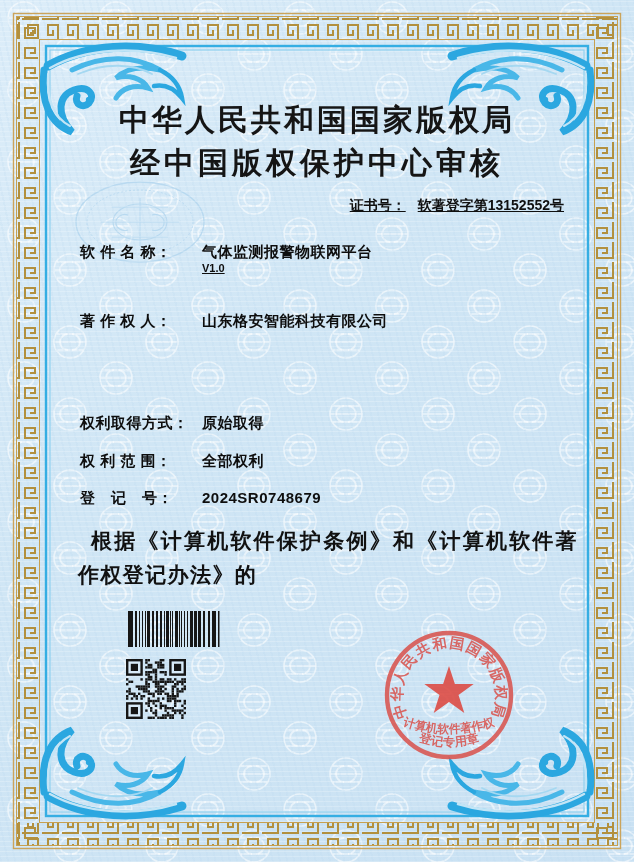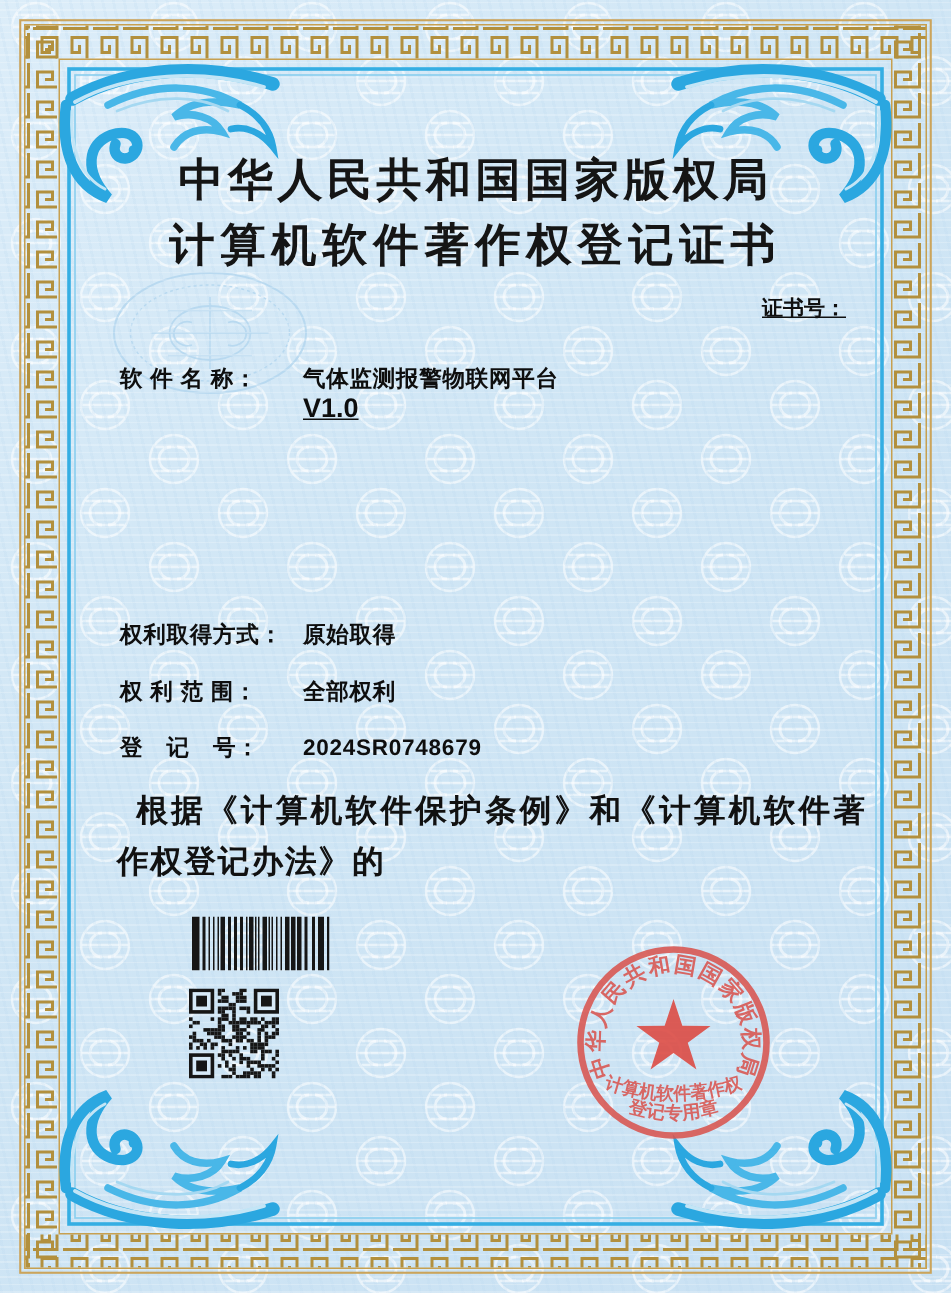--- a/index.html
+++ b/index.html
@@ -22,21 +22,21 @@
     font-family:"Liberation Serif", serif; font-weight:900;
     font-size:30px; letter-spacing:3px; white-space:nowrap;
   }
   .certno {
     top:197px; right:70px; display:flex; gap:12px;
     font-size:14px; font-weight:bold; color:#101010; white-space:nowrap;text-decoration:underline;
   }
   .row { left:80px; font-size:15px; font-weight:bold; color:#0e0e0e; white-space:nowrap; }
   .flabel { display:inline-block; width:122px; letter-spacing:.5px; }
   .fvalue { letter-spacing:.5px; }
-  .fvalue2 { left:202px; font-size:18px; font-weight:bold; color:#0e0e0e;text-decoration:underline; }
+  .fvalue2 { left:202px; font-size:11px; font-weight:bold; color:#0e0e0e;text-decoration:underline; }
   .statement {
     left:78px; top:524px; width:500px; color:#111;
     font-size:21px; font-weight:bold; line-height:34px; letter-spacing:1.4px;
     text-align:justify;
   }
   .statement .ln1 { text-indent:13px; }
   .datebox {
     left:378px; top:752px; width:142px; text-align:center;
     font-size:17px; font-weight:bold; color:#141414; letter-spacing:1px; white-space:nowrap;
   }
@@ -113,31 +113,35 @@
       </g>
     <g transform="translate(38,822) scale(1,-1)">
         <use href="#flo"></use>
       </g>
     <g transform="translate(596,822) scale(-1,-1)">
         <use href="#flo"></use>
       </g>
   </svg>
 
   <div class="abs title" style="top:100px">中华人民共和国国家版权局</div>
-  <div class="abs title" style="top:143px; letter-spacing:4px">计算机软件著作权登记证书</div>
+  <div class="abs title" style="top:143px; letter-spacing:4px">经中国版权保护中心审核</div>
 
   <div class="abs certno">
     <span>证书号：</span>
+    <span>软著登字第13152552号</span>
   </div>
 
   <div class="abs row" style="top:243px">
     <span class="flabel">软 件 名 称：</span><span class="fvalue">气体监测报警物联网平台</span>
   </div>
   <div class="abs fvalue2" style="top:262px">V1.0</div>
 
+  <div class="abs row" style="top:312px">
+    <span class="flabel">著 作 权 人：</span><span class="fvalue">山东格安智能科技有限公司</span>
+  </div>
 
   <div class="abs row" style="top:452px">
     <span class="flabel">权 利 范 围：</span><span class="fvalue">全部权利</span>
   </div>
 
   <div class="abs row" style="top:414px">
     <span class="flabel">权利取得方式：</span><span class="fvalue">原始取得</span>
   </div>
 
   <div class="abs row" style="top:489px">

